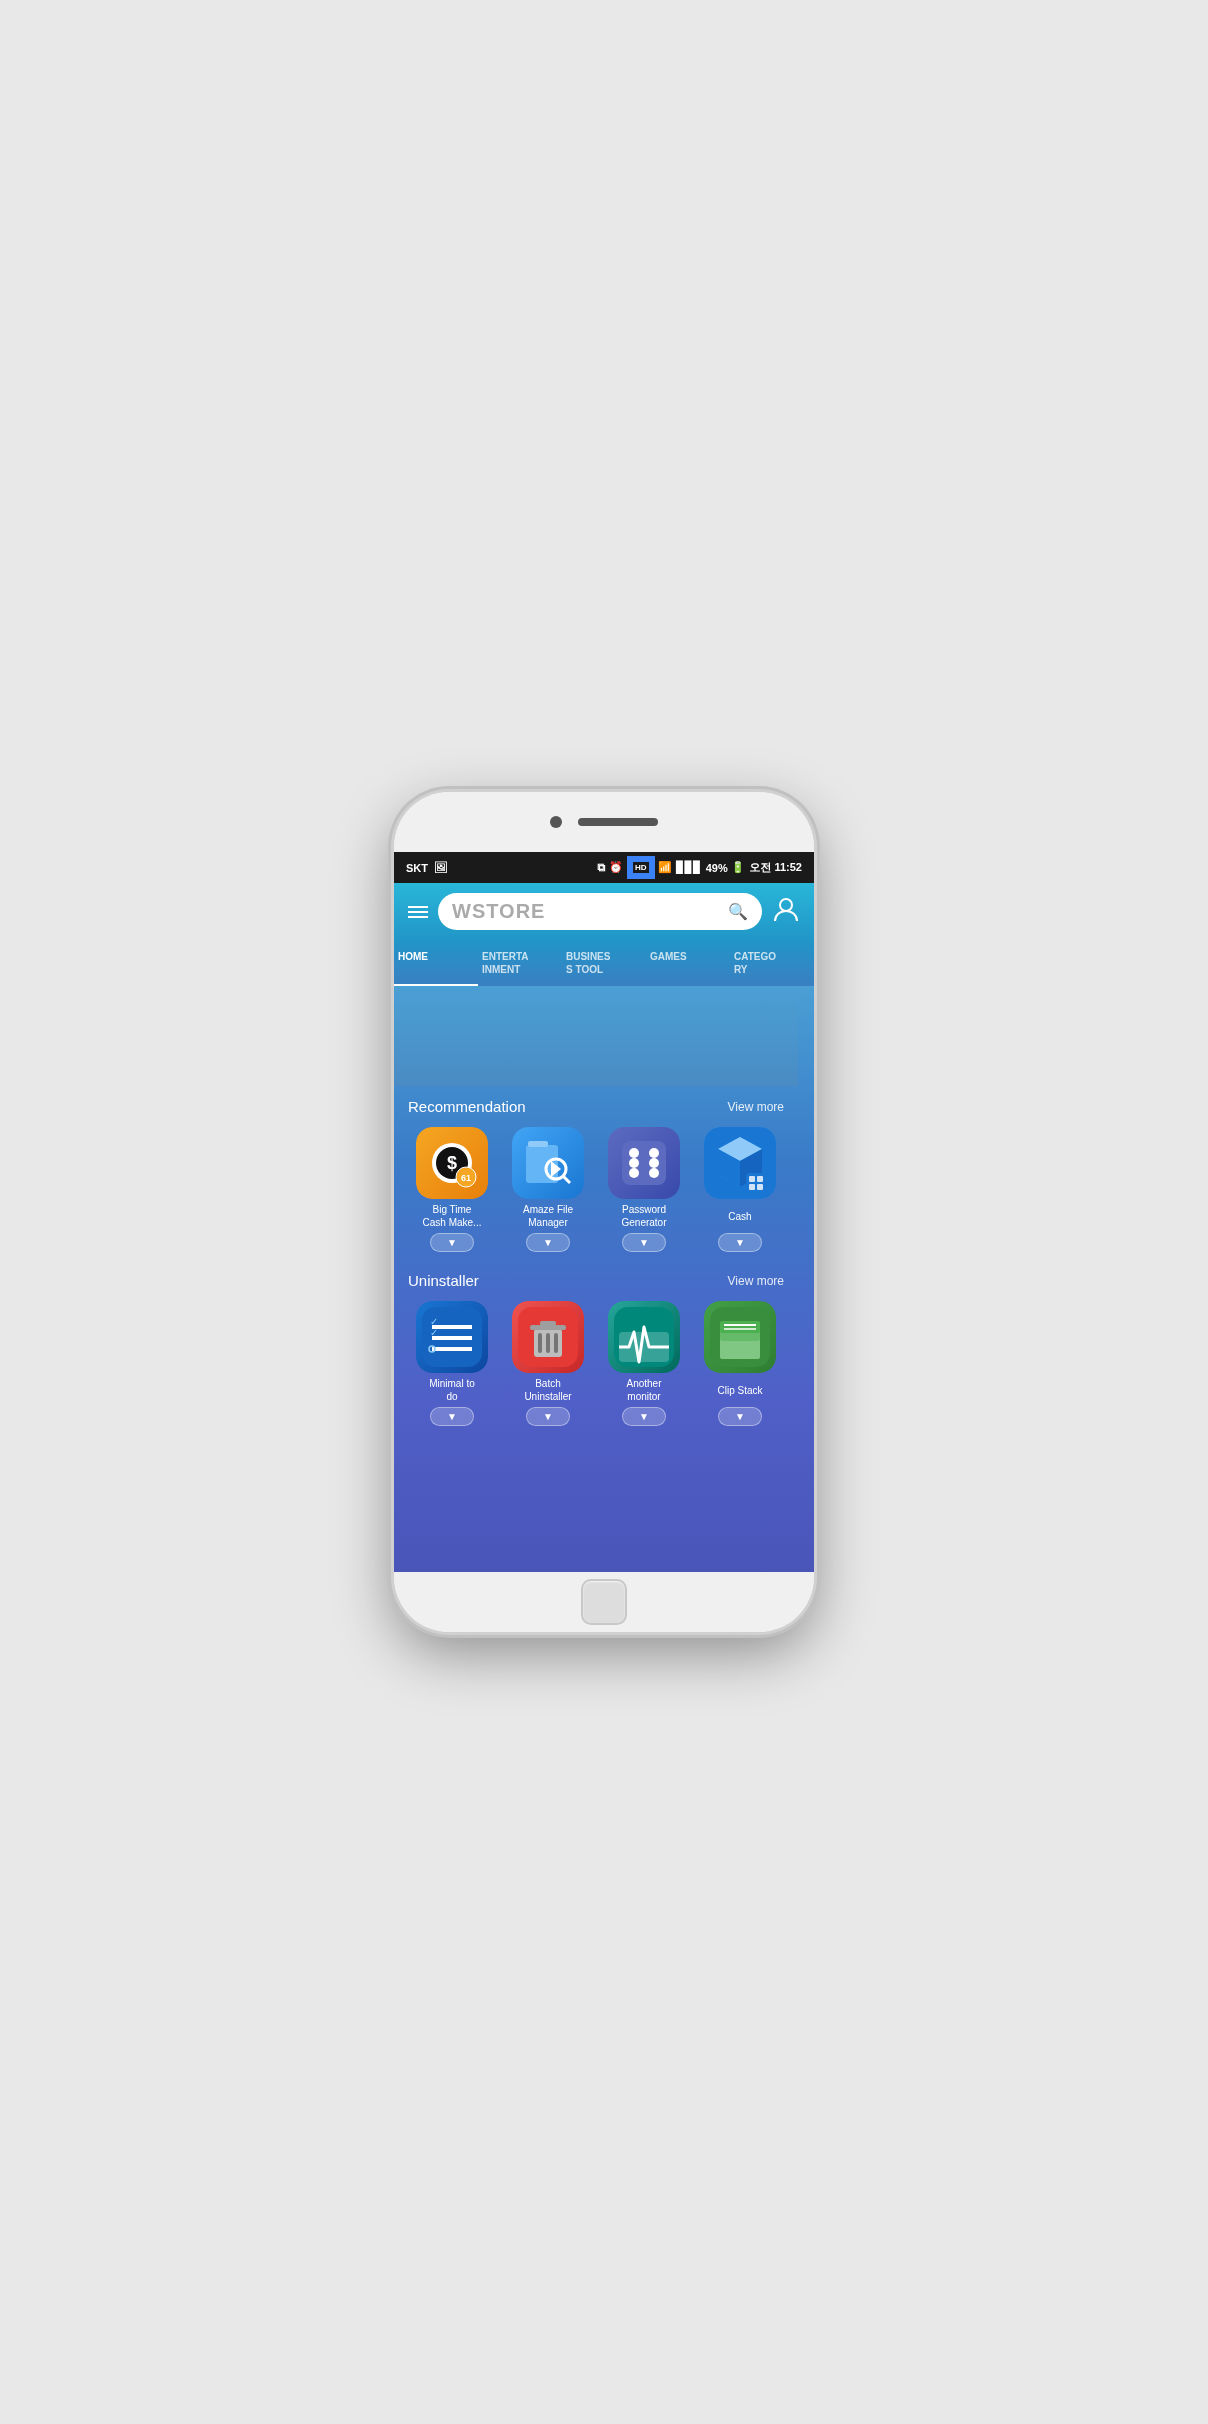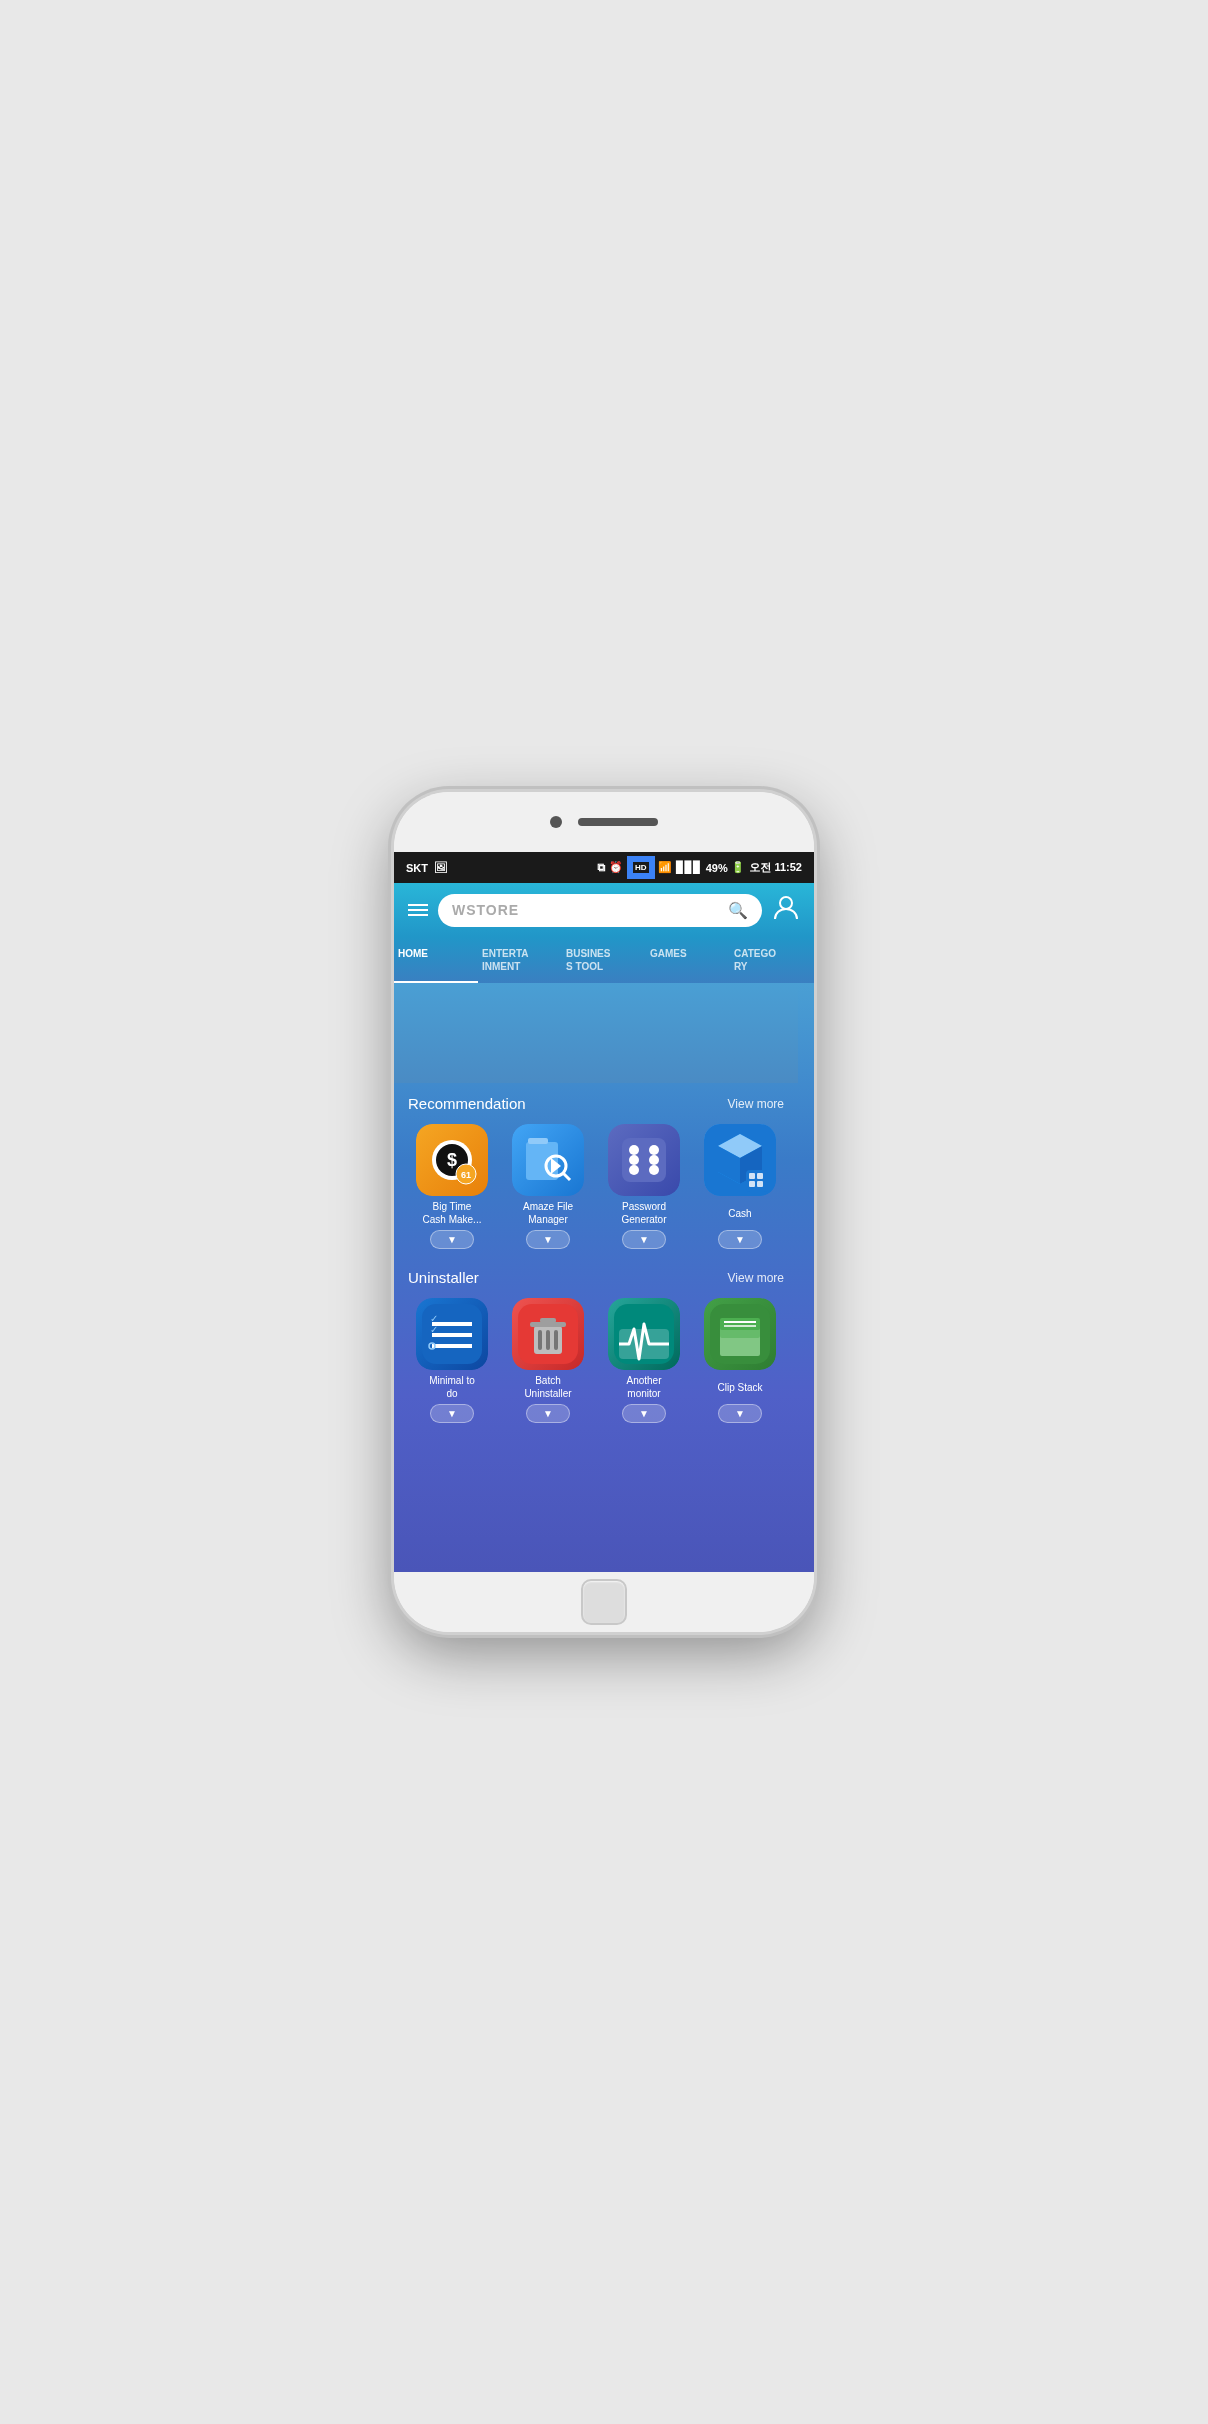--- a/index.html
+++ b/index.html
@@ -100,21 +100,21 @@
       background: white;
       border-radius: 20px;
       padding: 7px 14px;
       display: flex;
       align-items: center;
       justify-content: space-between;
     }
 
     .search-text {
       color: #aaa;
-      font-size: 14px;
+      font-size: 20px;
       font-weight: bold;
       letter-spacing: 1px;
     }
 
     .search-icon-btn {
       color: #888;
       font-size: 16px;
     }
 
     .profile-icon {

